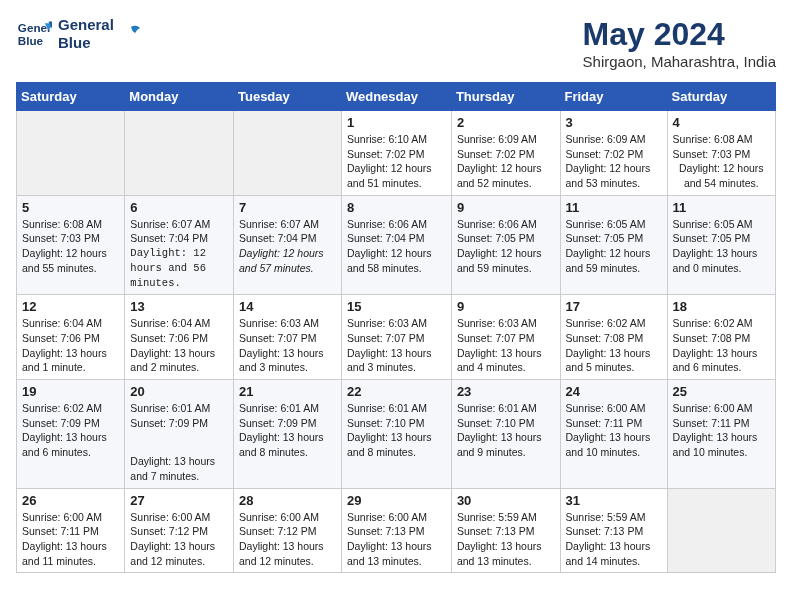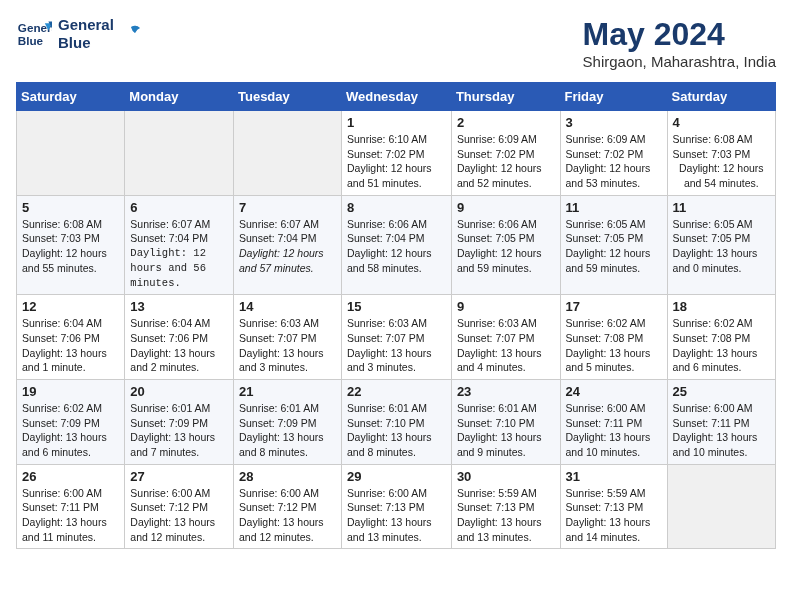--- a/index.html
+++ b/index.html
@@ -233,21 +233,21 @@
         <td>
           <span class="day-num">19</span>
           <div style="line-height: 1.4;">Sunrise: 6:02 AM</div>
           <div style="line-height: 1.4;">Sunset: 7:09 PM</div>
           <div style="line-height: 1.4;">Daylight: 13 hours and 6 minutes.</div>
         </td>
         <td>
           <span class="day-num">20</span>
           <div style="line-height: 1.4;">Sunrise: 6:01 AM</div>
           <div style="line-height: 1.4;">Sunset: 7:09 PM</div>
-          <div style="line-height: 1.4;">Daylight: 13 hours and 7 minutes.</div>
+          <div style="line-height: 1.4; margin-top: 24px;">Daylight: 13 hours and 7 minutes.</div>
         </td>
         <td>
           <span class="day-num">21</span>
           <div style="line-height: 1.4;">Sunrise: 6:01 AM</div>
           <div style="line-height: 1.4;">Sunset: 7:09 PM</div>
           <div style="line-height: 1.4;">Daylight: 13 hours and 8 minutes.</div>
         </td>
         <td>
           <span class="day-num">22</span>
           <div style="line-height: 1.4;">Sunrise: 6:01 AM</div>

